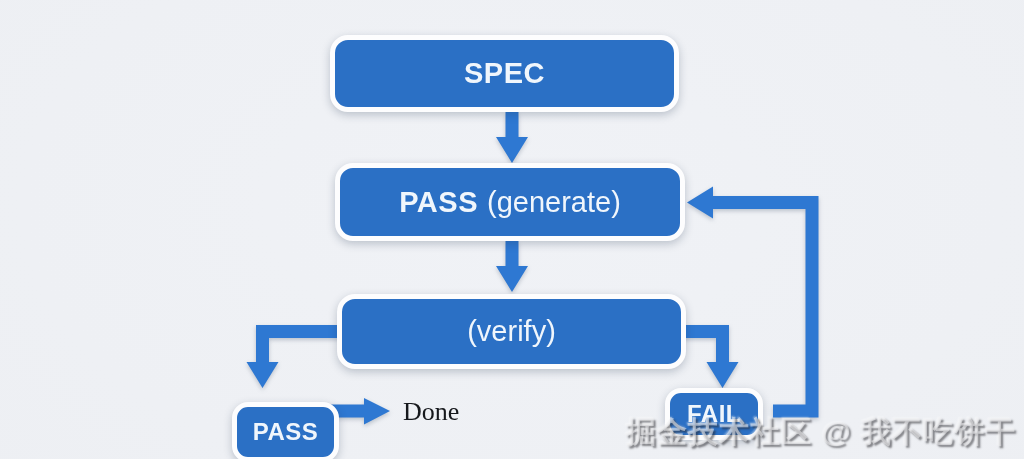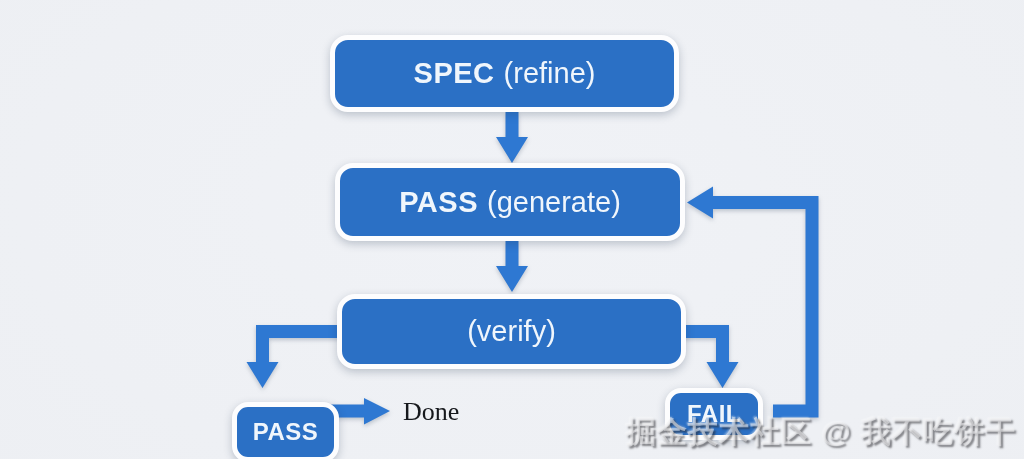--- a/index.html
+++ b/index.html
@@ -79,21 +79,20 @@
     <path d="M505.5 112 H518.5 V137 H528 L512 163 L496 137 H505.5 Z"></path>
     <path d="M505.5 241 H518.5 V266 H528 L512 292 L496 266 H505.5 Z"></path>
     <path d="M342 325 H256 V362 H246.5 L262.5 388 L278.5 362 H269 V338 H342 Z"></path>
     <path d="M683 325 H729 V362 H738.5 L722.5 388 L706.5 362 H716 V338 H683 Z"></path>
     <path d="M315 404.5 H364 V398 L390 411 L364 424.5 V417.5 H315 Z"></path>
     <path d="M773 404.5 H805.5 V209 H713 V218.5 L687 202.5 L713 186.5 V196 H818.5 V417.5 H773 Z"></path>
   </svg>
 
   <div id="node-spec" class="node big">
     <span class="main">SPEC</span>
-    <span class="sub">(refine)</span>
   </div>
 
   <div id="node-code" class="node big">
     <span class="main">PASS</span>
     <span class="sub">(generate)</span>
   </div>
 
   <div id="node-test" class="node big">
     <span class="sub">(verify)</span>
   </div>

